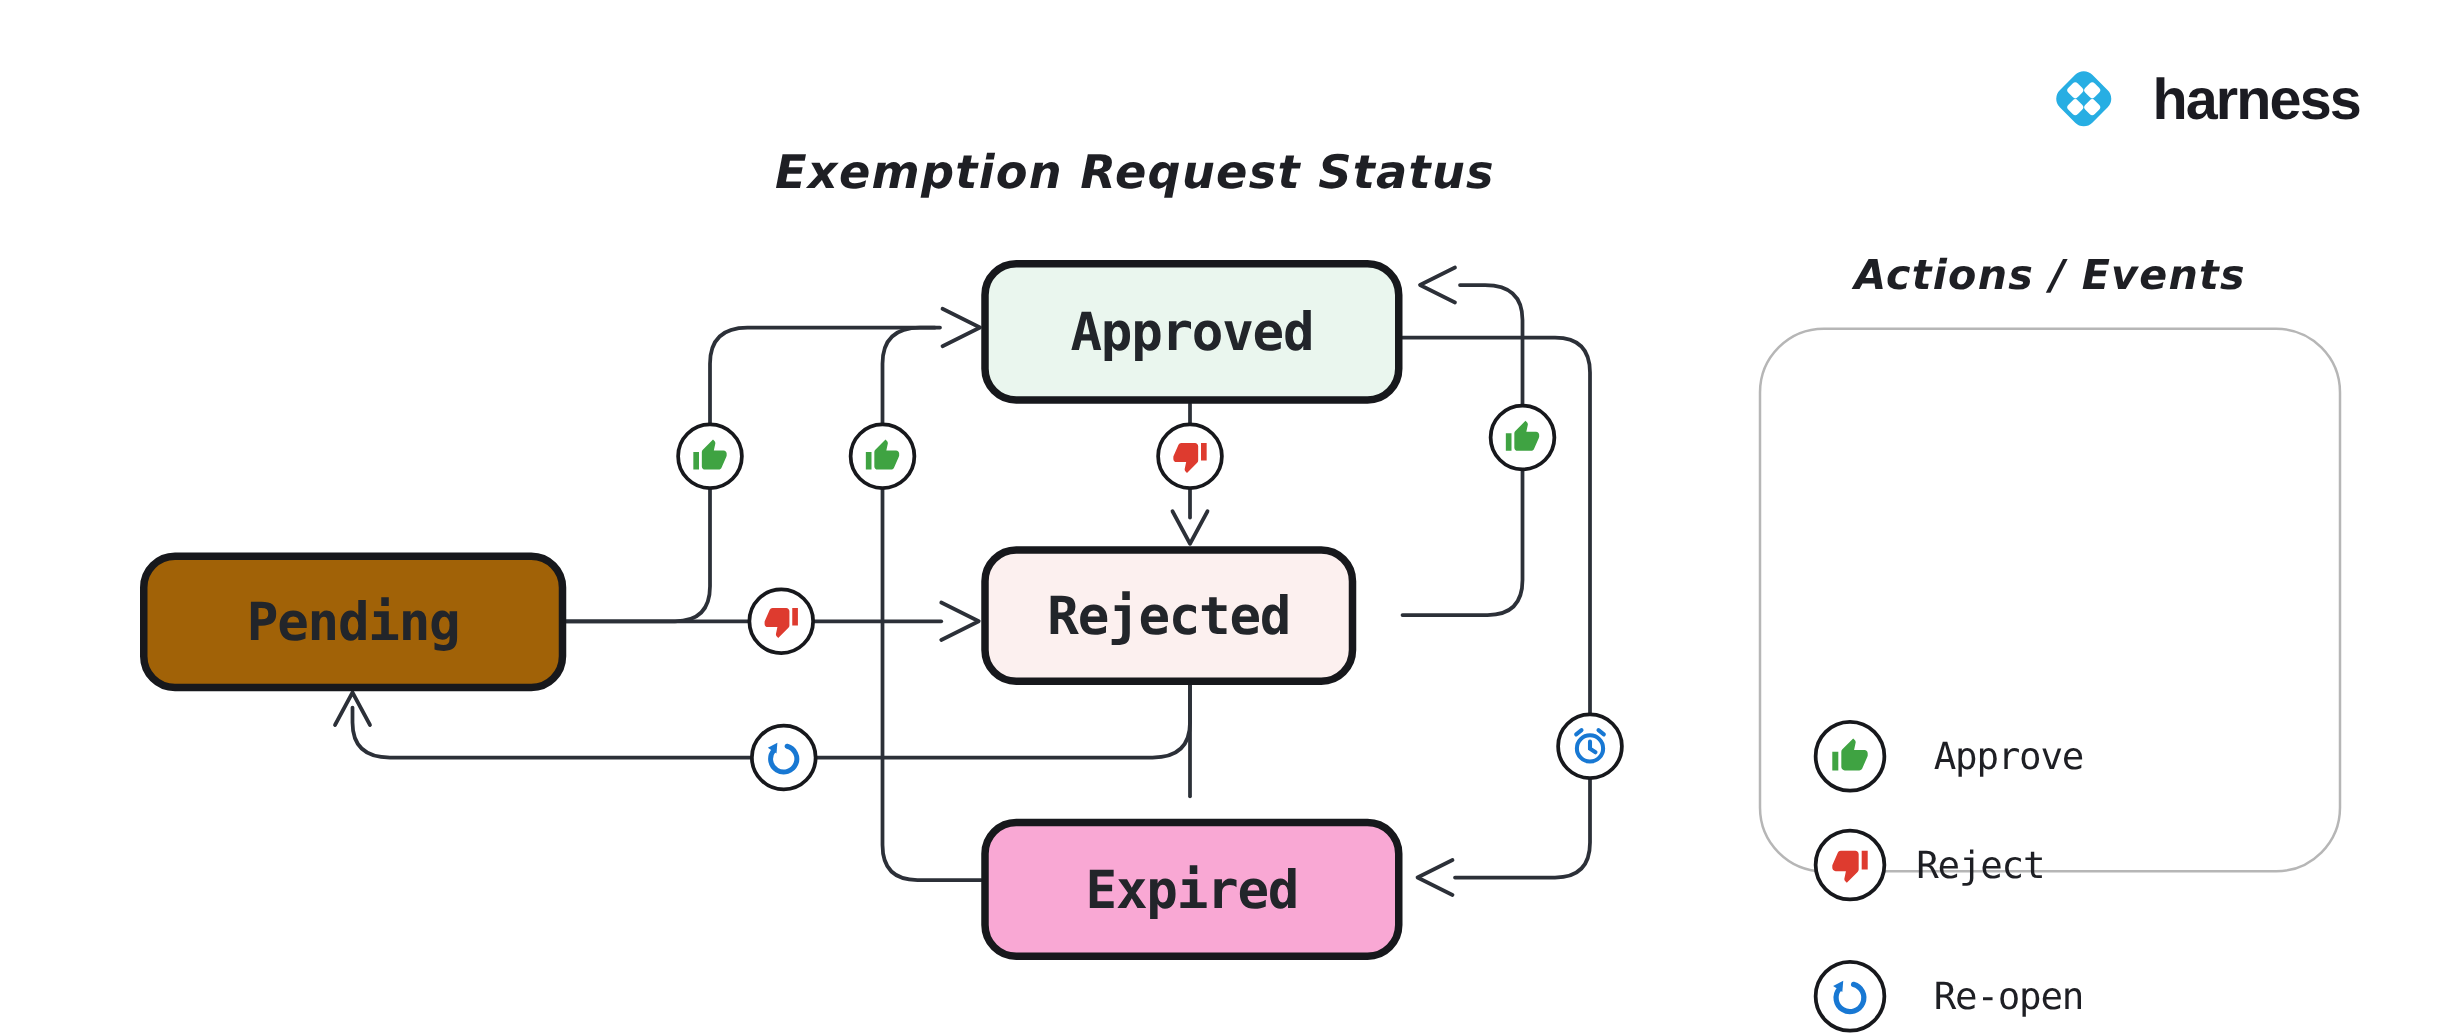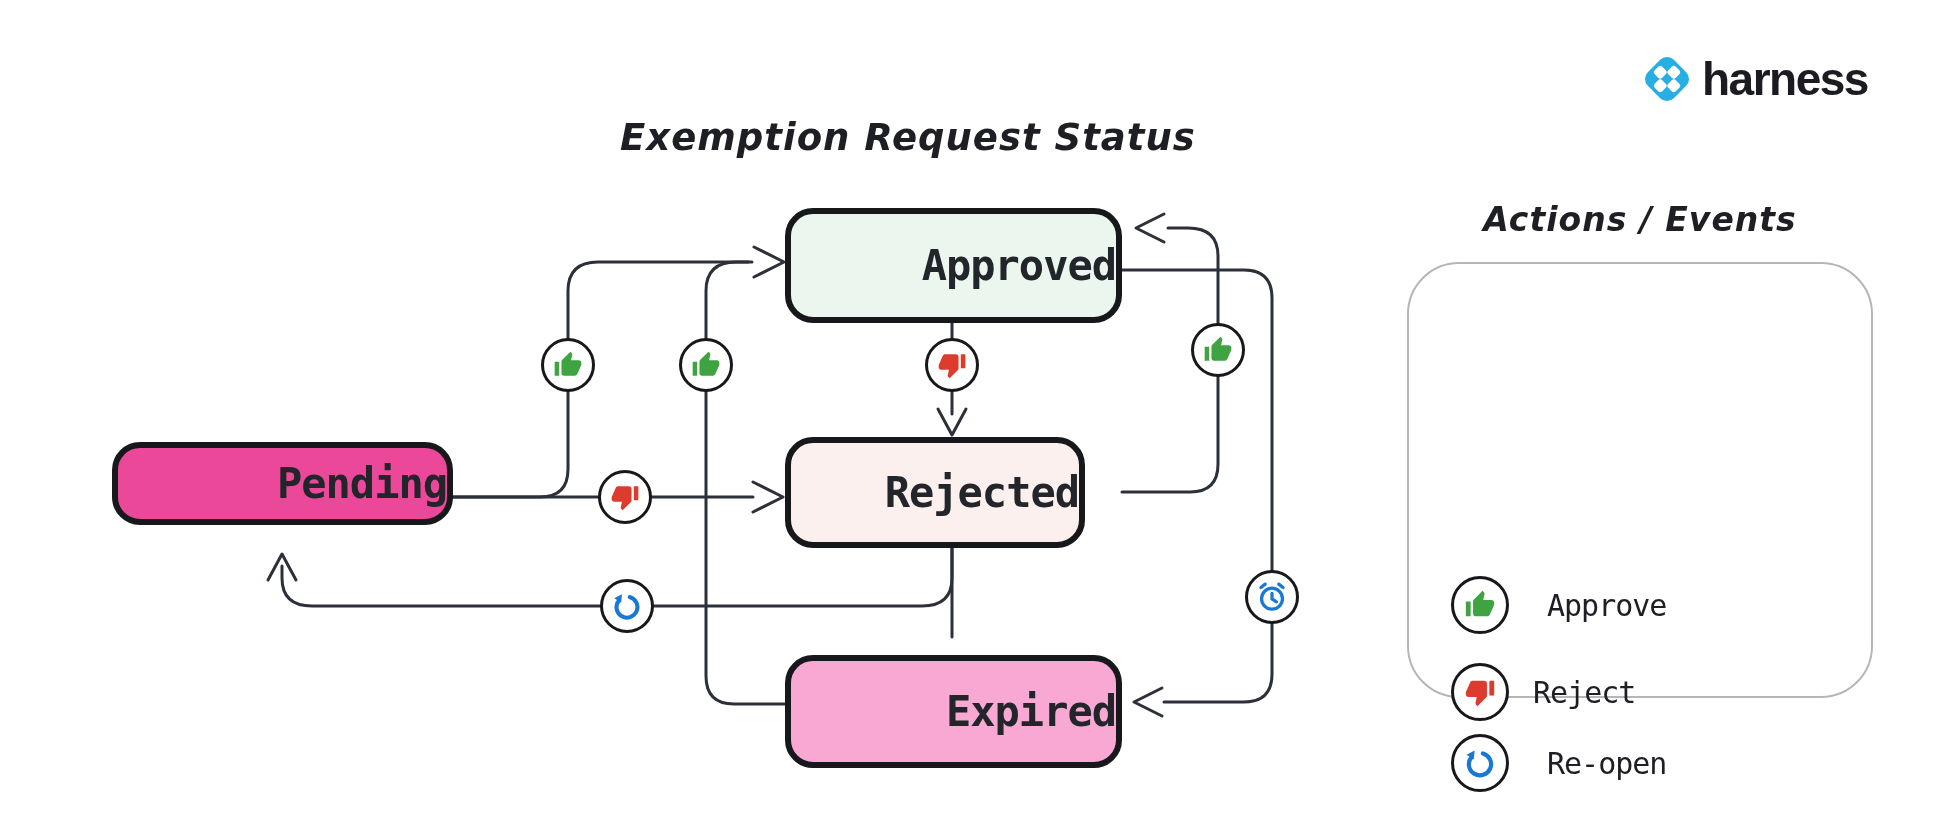--- a/index.html
+++ b/index.html
@@ -12,21 +12,21 @@
     color:#1e1f24;
   }
   
   .brand{
     position:absolute;left:1636px;top:48px;
     display:flex;align-items:center;gap:4px;
   }
   .brand-word{
     font-family:"Liberation Sans", sans-serif;
     font-weight:bold;font-size:46px;letter-spacing:-1.5px;
-    color:#1b1b22;line-height:1;
+    color:#1b1b22;line-height:1;margin-left:20px;
   }
   
   .hand{
     font-family:"DejaVu Sans", sans-serif;
     font-style:italic;font-weight:600;
     color:#1e1f24;
   }
   .diagram-title{
     position:absolute;left:620px;top:116px;width:610px;
     text-align:left;font-size:37px;letter-spacing:1px;
@@ -36,29 +36,29 @@
     text-align:center;font-size:33px;letter-spacing:1px;
   }
   
   svg.edges{position:absolute;left:0;top:0;}
   .edge{stroke:#2c3038;stroke-width:3;fill:none;stroke-linecap:round;stroke-linejoin:round;}
   .arrowhead{stroke:#2c3038;stroke-width:3;fill:none;stroke-linecap:round;stroke-linejoin:round;}
   
   .state{
     position:absolute;
     border:6px solid #17181c;border-radius:28px;
-    display:flex;align-items:center;justify-content:flex-end;
+    display:flex;align-items:center;justify-content:center;
     box-sizing:border-box;
   }
   .state-label{
     font-family:"DejaVu Sans Mono", monospace;
     font-weight:bold;font-size:42px;letter-spacing:-1px;
     color:#22252a;
   }
-  .state-pending {left:112px;top:442px;width:341px;height:83px;background:#ec4899;}
+  .state-pending {left:112px;top:442px;width:341px;height:111px;background:#a16207;}
   .state-approved{left:785px;top:208px;width:337px;height:115px;background:#eaf6ee;}
   .state-rejected{left:785px;top:437px;width:300px;height:111px;background:#fcf0ef;}
   .state-expired {left:785px;top:655px;width:337px;height:113px;background:#f9a8d4;}
   
   .edge-badge{
     position:absolute;width:54px;height:54px;border-radius:50%;
     background:#ffffff;border:3.5px solid #17181c;
     display:flex;align-items:center;justify-content:center;
     box-sizing:border-box;
   }
@@ -189,21 +189,21 @@
       <span class="legend-label">Approve</span>
     </div>
     <div class="legend-item" style="left:42px;top:399px;">
       <div class="legend-circle">
         <svg width="34" height="34" viewBox="0 0 24 24">
           <path fill="#de3b2f" transform="rotate(180 12 12)" d="M2 20h3.4V9.5H2V20zM22 10.4c0-1-.8-1.9-1.9-1.9h-5.8l.9-4.2v-.3c0-.4-.2-.7-.4-1L13.8 2 7.7 8.1c-.4.3-.6.8-.6 1.3v8.7c0 1 .9 1.9 1.9 1.9h8.2c.8 0 1.4-.5 1.7-1.1l2.9-6.6c.1-.2.2-.5.2-.7v-1.2z"></path>
         </svg>
       </div>
       <span class="legend-label" style="margin-left:24px;">Reject</span>
     </div>
-    <div class="legend-item" style="left:42px;top:470px;">
+    <div class="legend-item" style="left:42px;top:504px;">
       <div class="legend-circle">
         <svg width="36" height="36" viewBox="0 0 24 24">
           <path d="M 13.9 5.65 A 7.4 7.4 0 1 1 6.3 8.05" fill="none" stroke="#1878d3" stroke-width="2.8" stroke-linecap="round"></path>
           <polygon points="3.0,6.5 8.4,3.7 7.9,9.7" fill="#1878d3"></polygon>
         </svg>
       </div>
       <span class="legend-label">Re-open</span>
     </div>
 
   </div>

